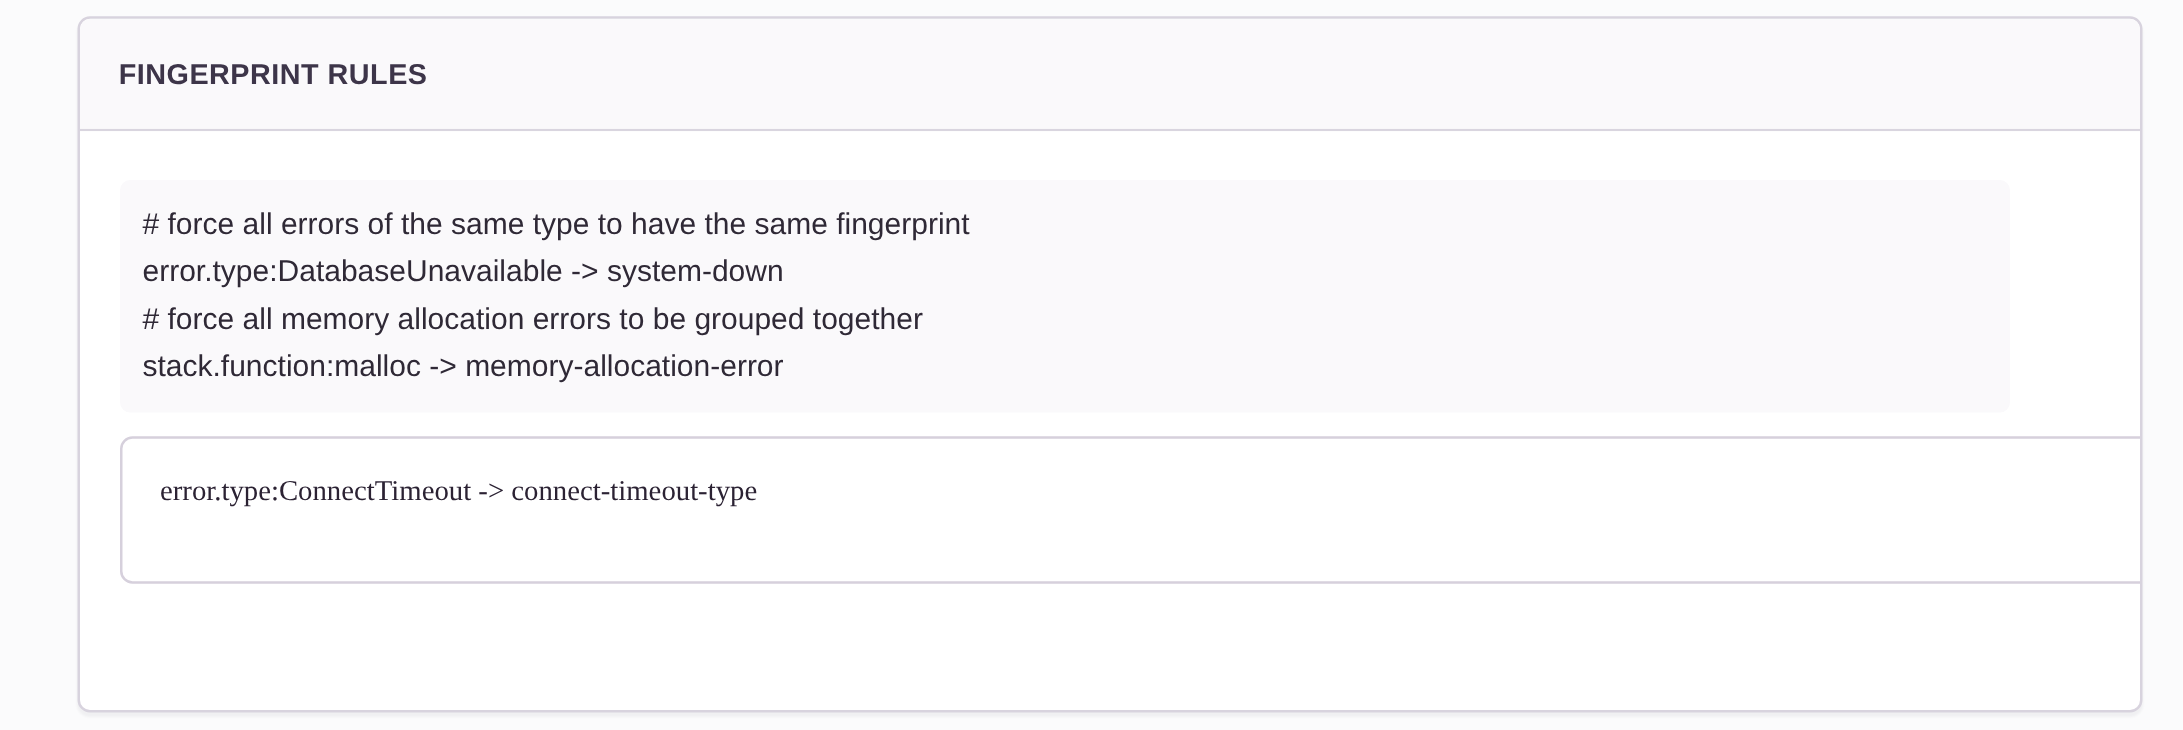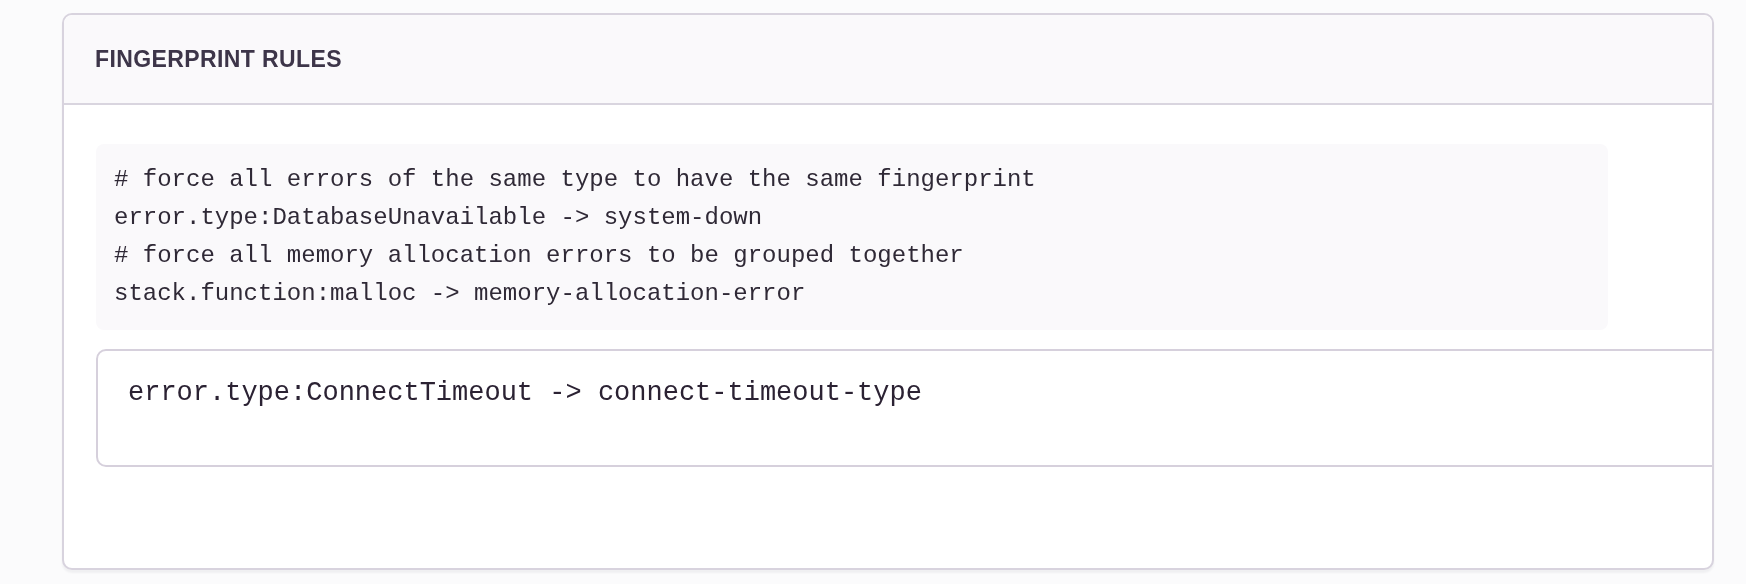--- a/index.html
+++ b/index.html
@@ -55,38 +55,38 @@
   .doc-link {
     color: #3e63d8;
     text-decoration: none;
     cursor: pointer;
   }
   .example-block {
     margin: 22px 72px 0 0;
     padding: 17px 18px;
     background: #faf9fb;
     border-radius: 8px;
-    font-family: Liberation Mono, monospace;
+    font-family: Liberation Sans, sans-serif;
     font-size: 24px;
     line-height: 38px;
     color: #2f2936;
     white-space: pre;
     overflow: hidden;
   }
   .rules-input {
     display: block;
     margin: 19px 0 0 0;
     width: 1650px;
     height: 118px;
     padding: 25px 30px;
     border: 2px solid #d6d0dc;
     border-radius: 10px;
     background: #ffffff;
-    font-family: Liberation Mono, monospace;
-    font-size: 27px;
+    font-family: Liberation Serif, serif;
+    font-size: 23px;
     line-height: 34px;
     color: #2b2233;
     resize: none;
     outline: none;
     overflow: hidden;
   }
 </style>
 </head>
 <body>
 

